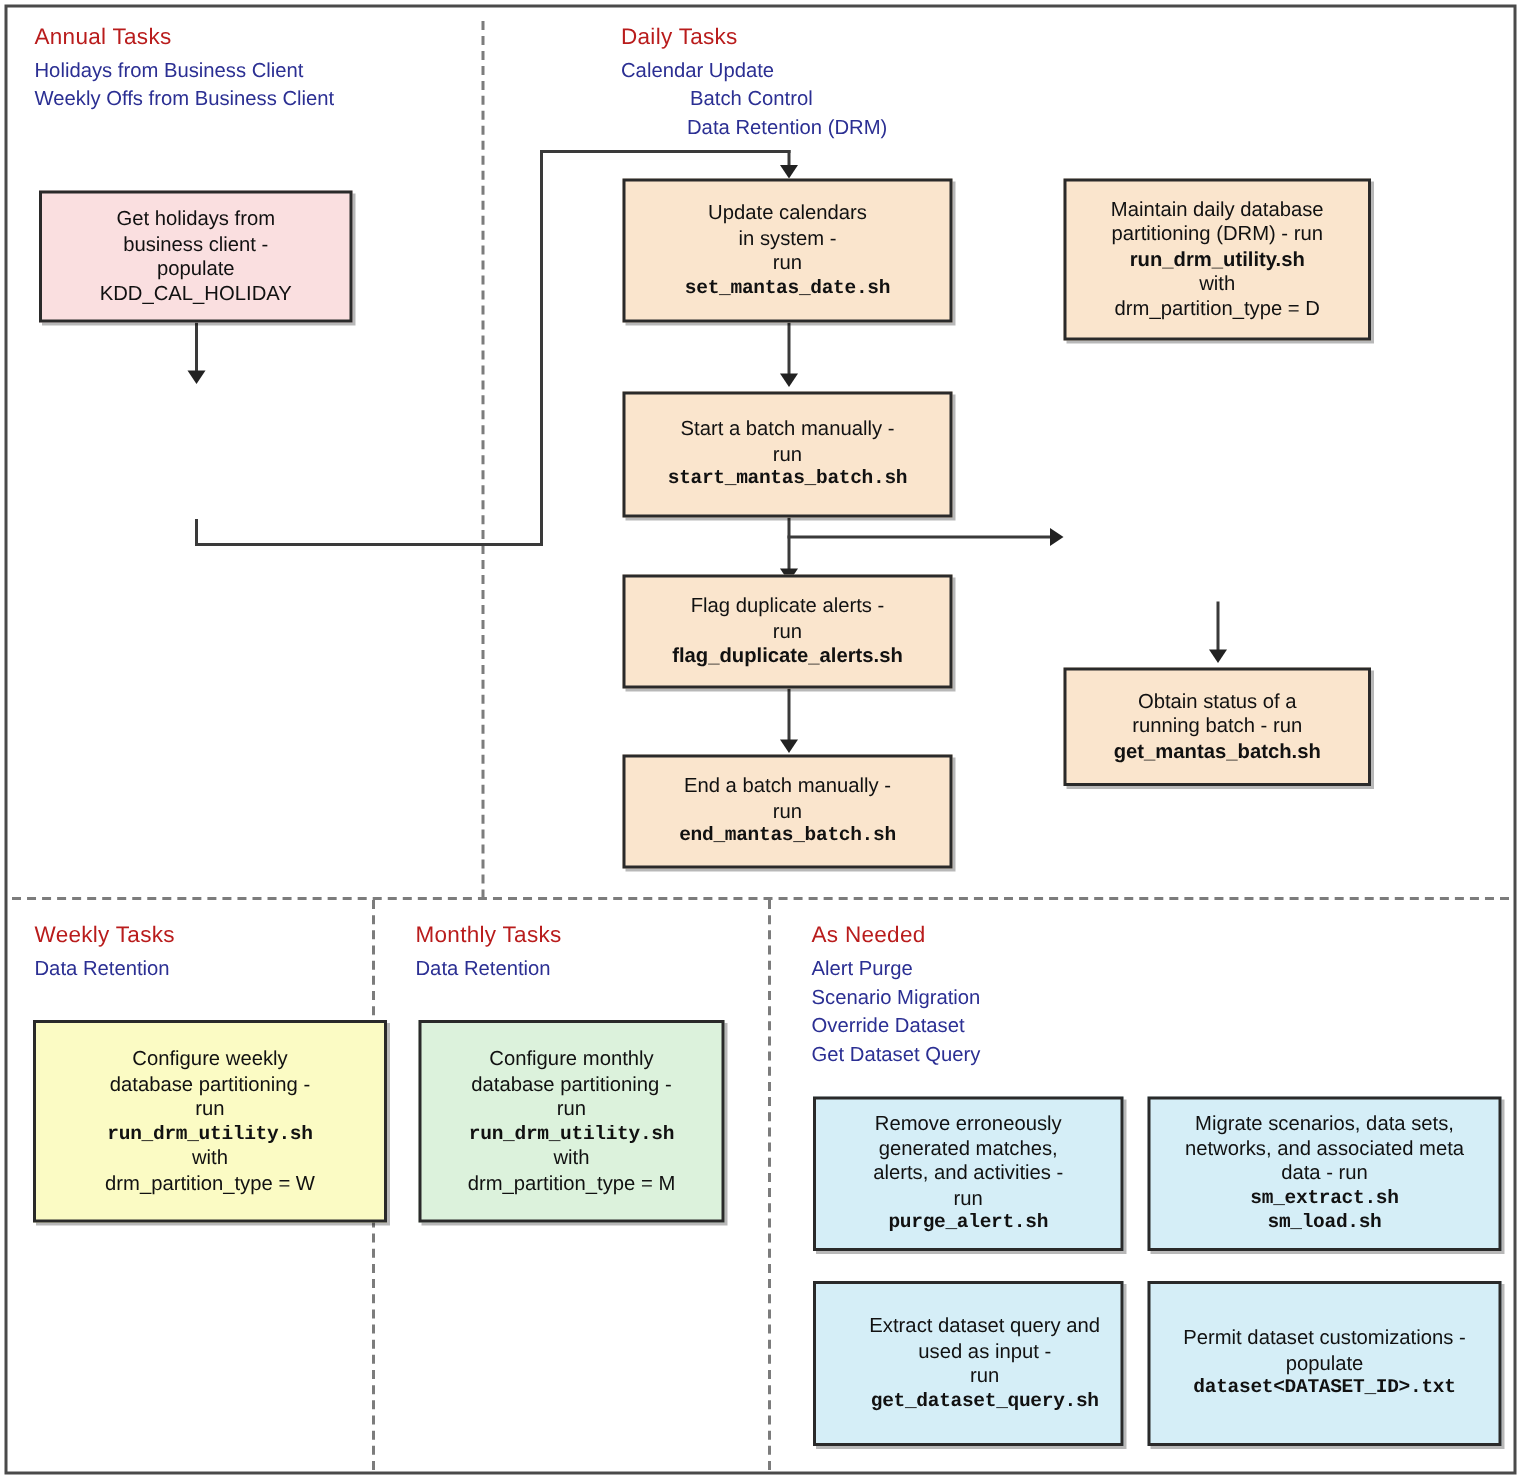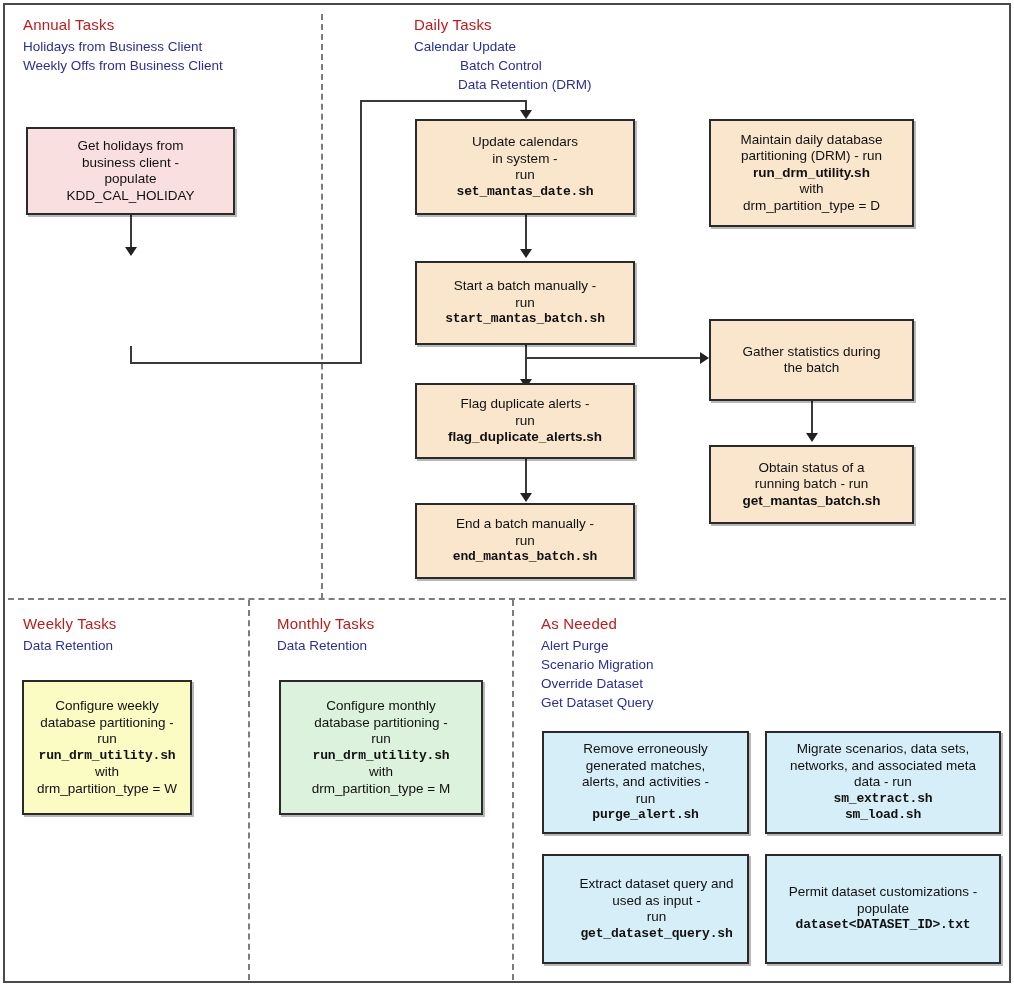--- a/index.html
+++ b/index.html
@@ -136,36 +136,30 @@
   <div class="node peach shadow" style="left:709px;top:119px;width:205px;height:108px;">
     <div class="inner">
       <div>Maintain daily database</div>
       <div>partitioning (DRM) - run</div>
       <div class="bold">run_drm_utility.sh</div>
       <div>with</div>
       <div>drm_partition_type = D</div>
     </div>
   </div>
 
-  <div class="node peach shadow" style="left:709px;top:319px;width:205px;height:82px;">
-    <div class="inner">
-      <div>Gather statistics during</div>
-      <div>the batch</div>
-    </div>
-  </div>
 
   <div class="node peach shadow" style="left:709px;top:445px;width:205px;height:79px;">
     <div class="inner">
       <div>Obtain status of a</div>
       <div>running batch -  run</div>
       <div class="bold">get_mantas_batch.sh</div>
     </div>
   </div>
 
-  <div class="node yellow shadow" style="left:22px;top:680px;width:170px;height:135px;justify-content:center;">
+  <div class="node yellow shadow" style="left:22px;top:680px;width:236px;height:135px;justify-content:center;">
     <div class="inner">
       <div>Configure weekly</div>
       <div>database partitioning -</div>
       <div>run</div>
       <div class="mono">run_drm_utility.sh</div>
       <div>with</div>
       <div>drm_partition_type = W</div>
     </div>
   </div>
 

